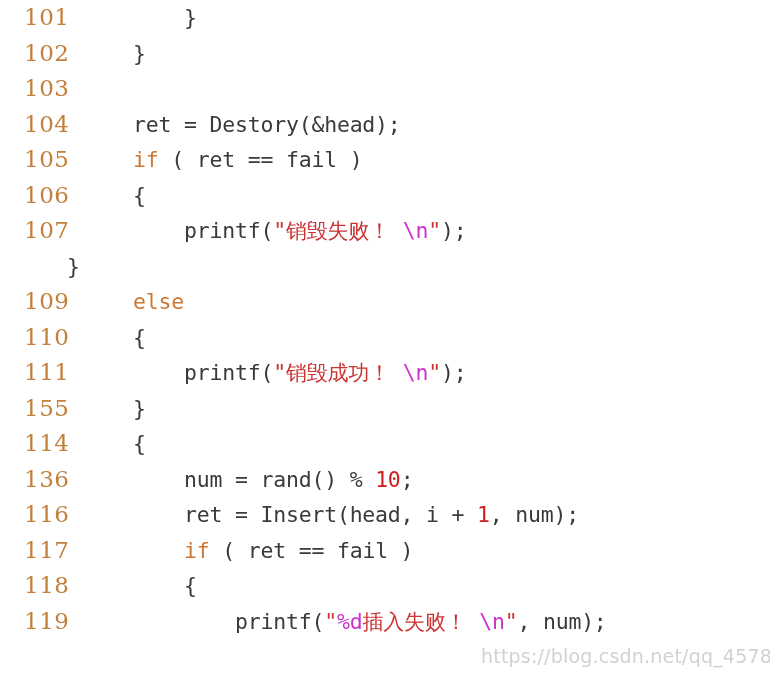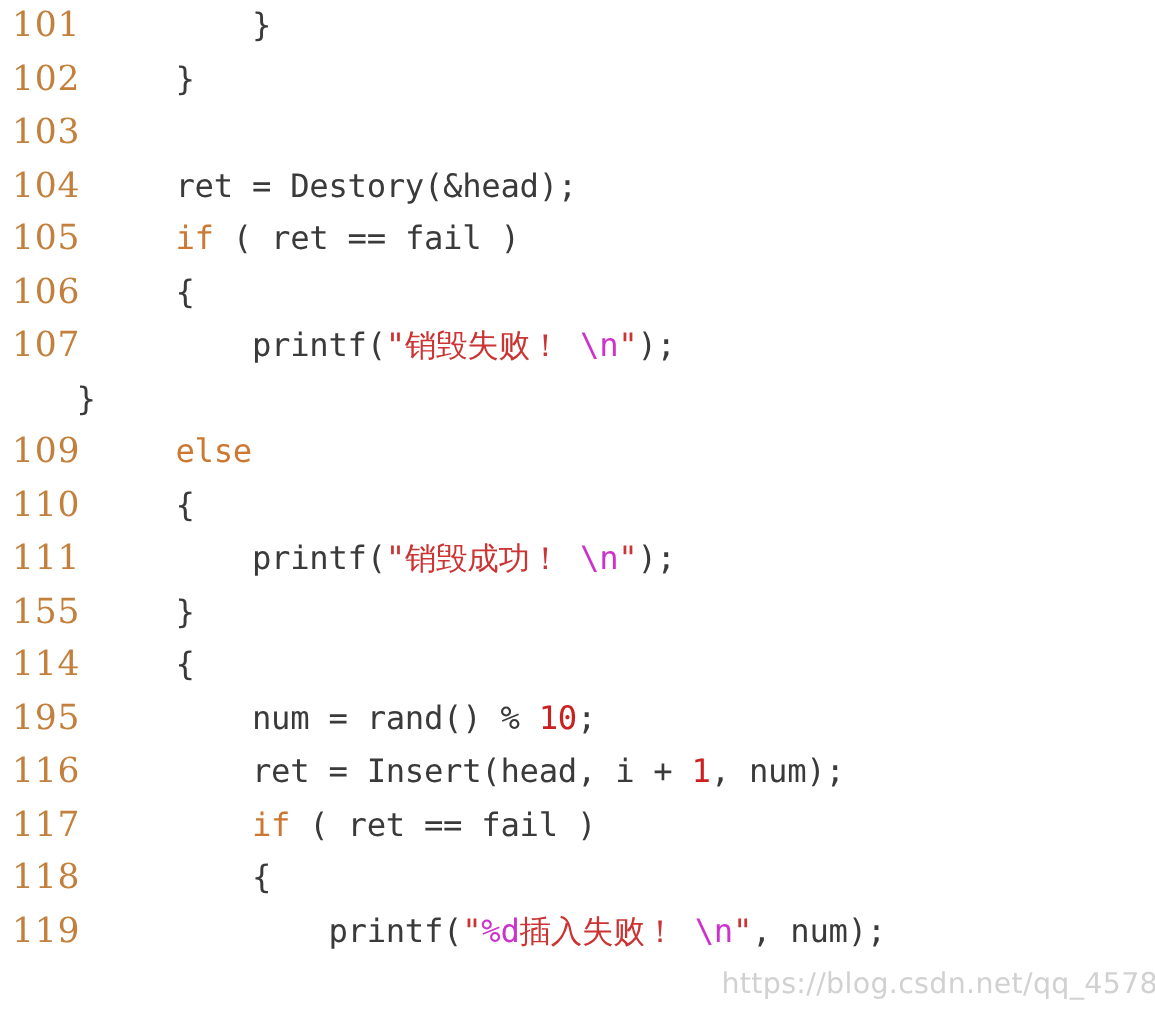--- a/index.html
+++ b/index.html
@@ -23,20 +23,21 @@
     background: #ffffff;
     padding: 0;
   }
 
   .code-row {
     display: flex;
     align-items: baseline;
     height: 35.5px;
     line-height: 35.5px;
     white-space: pre;
+    padding-left: 16px;
   }
 
   .gutter {
     width: 66px;
     flex: 0 0 66px;
     text-align: left;
     padding-left: 8px;
     box-sizing: border-box;
     color: #c2803c;
     font-size: 23px;
@@ -87,20 +88,20 @@
       <div class="code-row"><span class="gutter">104</span><span class="code-text"><span class="tok-plain">    ret = Destory(&amp;head);</span></span></div>
       <div class="code-row"><span class="gutter">105</span><span class="code-text"><span class="tok-plain">    </span><span class="tok-kw">if</span><span class="tok-plain"> ( ret == fail )</span></span></div>
       <div class="code-row"><span class="gutter">106</span><span class="code-text"><span class="tok-plain">    {</span></span></div>
       <div class="code-row"><span class="gutter">107</span><span class="code-text"><span class="tok-plain">        printf(</span><span class="tok-str">"</span><span class="tok-cjk">销毁失败！</span><span class="tok-str"> </span><span class="tok-esc">\n</span><span class="tok-str">"</span><span class="tok-plain">);</span></span></div>
       <div class="code-row"><span class="code-text"><span class="tok-plain">    }</span></span></div>
       <div class="code-row"><span class="gutter">109</span><span class="code-text"><span class="tok-plain">    </span><span class="tok-kw">else</span></span></div>
       <div class="code-row"><span class="gutter">110</span><span class="code-text"><span class="tok-plain">    {</span></span></div>
       <div class="code-row"><span class="gutter">111</span><span class="code-text"><span class="tok-plain">        printf(</span><span class="tok-str">"</span><span class="tok-cjk">销毁成功！</span><span class="tok-str"> </span><span class="tok-esc">\n</span><span class="tok-str">"</span><span class="tok-plain">);</span></span></div>
       <div class="code-row"><span class="gutter">155</span><span class="code-text"><span class="tok-plain">    }</span></span></div>
       <div class="code-row"><span class="gutter">114</span><span class="code-text"><span class="tok-plain">    {</span></span></div>
-      <div class="code-row"><span class="gutter">195</span><span class="code-text"><span class="tok-plain">        num = rand() % </span><span class="tok-num">10</span><span class="tok-plain">;</span></span></div>
+      <div class="code-row"><span class="gutter">136</span><span class="code-text"><span class="tok-plain">        num = rand() % </span><span class="tok-num">10</span><span class="tok-plain">;</span></span></div>
       <div class="code-row"><span class="gutter">116</span><span class="code-text"><span class="tok-plain">        ret = Insert(head, i + </span><span class="tok-num">1</span><span class="tok-plain">, num);</span></span></div>
       <div class="code-row"><span class="gutter">117</span><span class="code-text"><span class="tok-plain">        </span><span class="tok-kw">if</span><span class="tok-plain"> ( ret == fail )</span></span></div>
       <div class="code-row"><span class="gutter">118</span><span class="code-text"><span class="tok-plain">        {</span></span></div>
       <div class="code-row"><span class="gutter">119</span><span class="code-text"><span class="tok-plain">            printf(</span><span class="tok-str">"</span><span class="tok-esc">%d</span><span class="tok-cjk">插入失败！</span><span class="tok-str"> </span><span class="tok-esc">\n</span><span class="tok-str">"</span><span class="tok-plain">, num);</span></span></div>
     </div>
   <div id="watermark">https://blog.csdn.net/qq_45786999</div>
 </div>
 
 </body></html>

